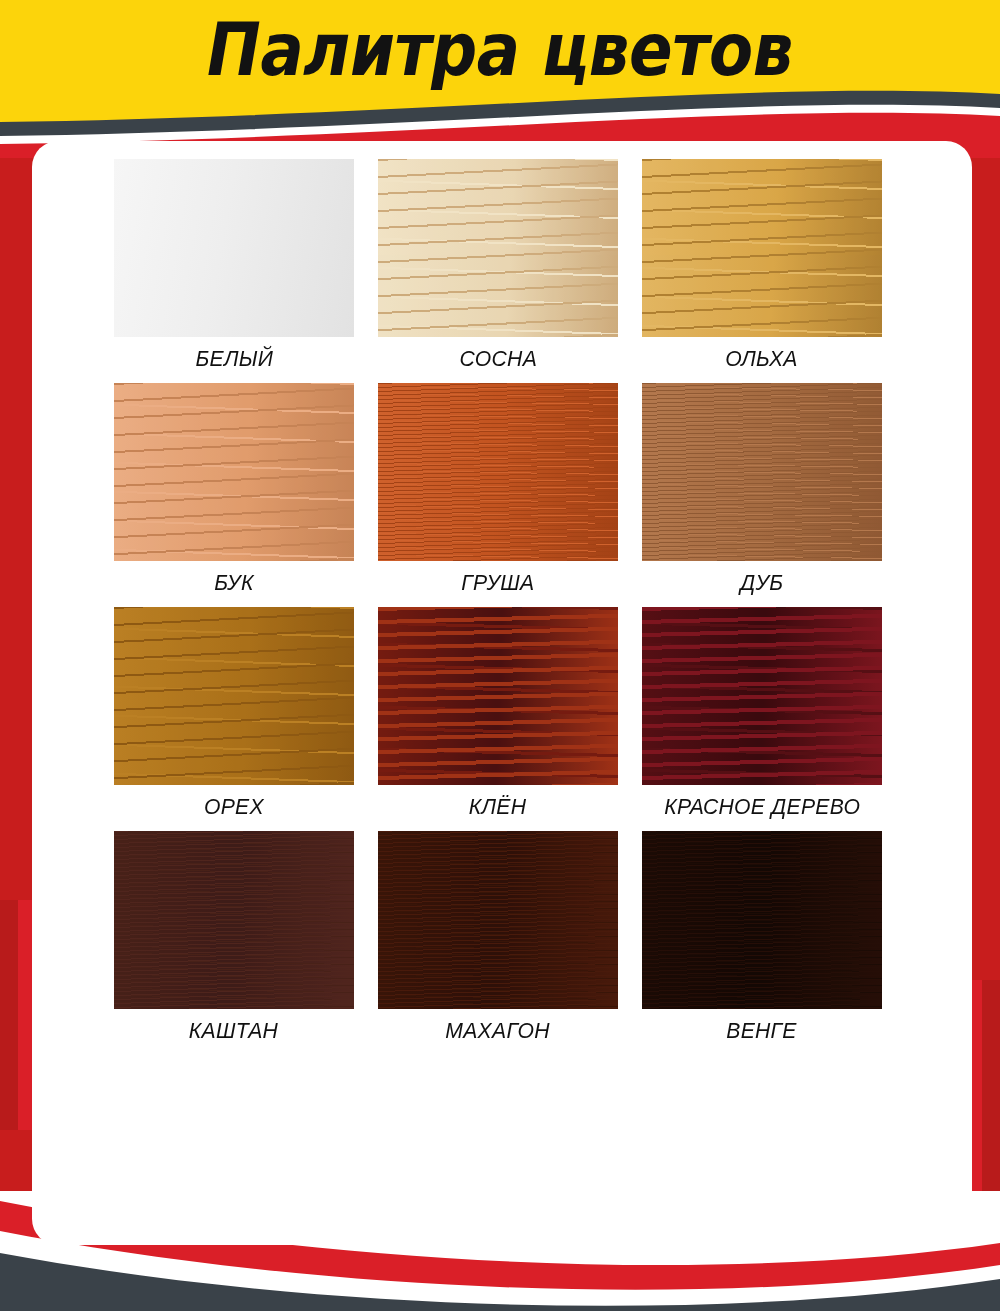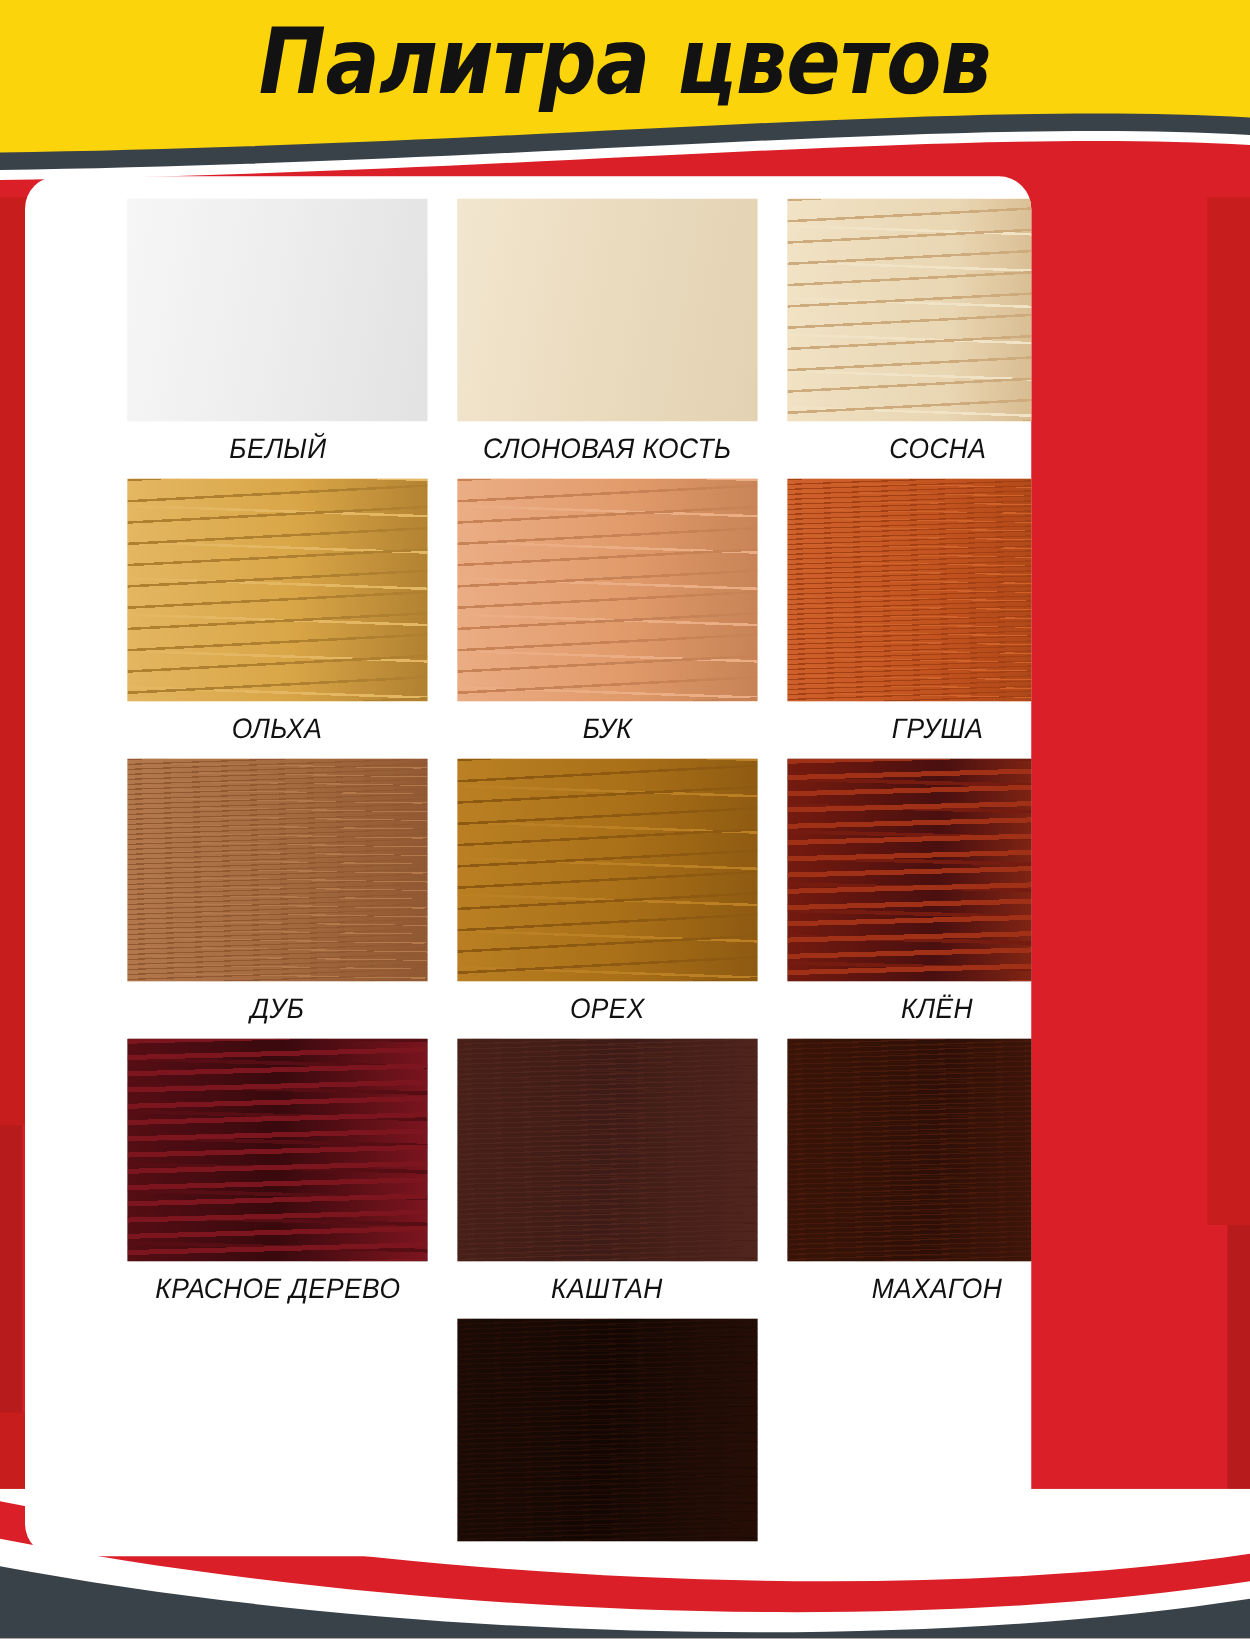--- a/index.html
+++ b/index.html
@@ -85,22 +85,22 @@
     width: 34px;
     background: #C81D1D;
   }
   .red-frame .mid-strip.l { left: 0;  top: 0;    height: 780px; }
   .red-frame .mid-strip.r { right: 0; top: 0;    height: 860px; }
   .red-frame .mid-strip.l2 { left: 0;  bottom: 0; height: 120px; }
 
   
   .card {
     position: absolute;
-    left: 20px; top: 141px;
-    width: 805px;
+    left: 32px; top: 141px;
+    width: 940px;
     height: 1104px;
     background: #ffffff;
     border-radius: 26px;
     z-index: 5;
     overflow: hidden;
   }
 
   
   .grid {
     position: absolute;
@@ -167,26 +167,20 @@
   <div class="card">
     <div class="grid">
 
       <div class="cell">
         <div class="swatch" style="background-color: rgb(238, 238, 238);">
           <div class="grain" style="background-image: linear-gradient(100deg, rgb(246, 246, 246) 0%, rgb(238, 238, 238) 45%, rgb(226, 226, 226) 100%); background-blend-mode: normal; opacity: 1;"></div>
         </div>
         <div class="label">БЕЛЫЙ</div>
       </div>
 
-      <div class="cell">
-        <div class="swatch" style="background-color: rgb(235, 220, 192);">
-          <div class="grain" style="background-image: linear-gradient(100deg, rgb(242, 230, 207) 0%, rgb(235, 220, 192) 45%, rgb(227, 210, 178) 100%); background-blend-mode: normal; opacity: 1;"></div>
-        </div>
-        <div class="label">СЛОНОВАЯ КОСТЬ</div>
-      </div>
 
       <div class="cell">
         <div class="swatch" style="background-color: rgb(233, 214, 178);">
           <div class="grain" style="background-image: repeating-linear-gradient(177deg, rgb(201, 164, 114) 0px, rgb(201, 164, 114) 2px, transparent 2px, transparent 17px), repeating-linear-gradient(182deg, rgb(242, 229, 200) 0px, rgb(242, 229, 200) 2px, transparent 2px, transparent 29px), linear-gradient(93deg, rgb(242, 229, 200) 0%, rgb(233, 214, 178) 55%, rgb(201, 164, 114) 100%); background-blend-mode: normal; opacity: 0.85;"></div>
         </div>
         <div class="label">СОСНА</div>
       </div>
 
       <div class="cell">
         <div class="swatch" style="background-color: rgb(217, 166, 72);">

